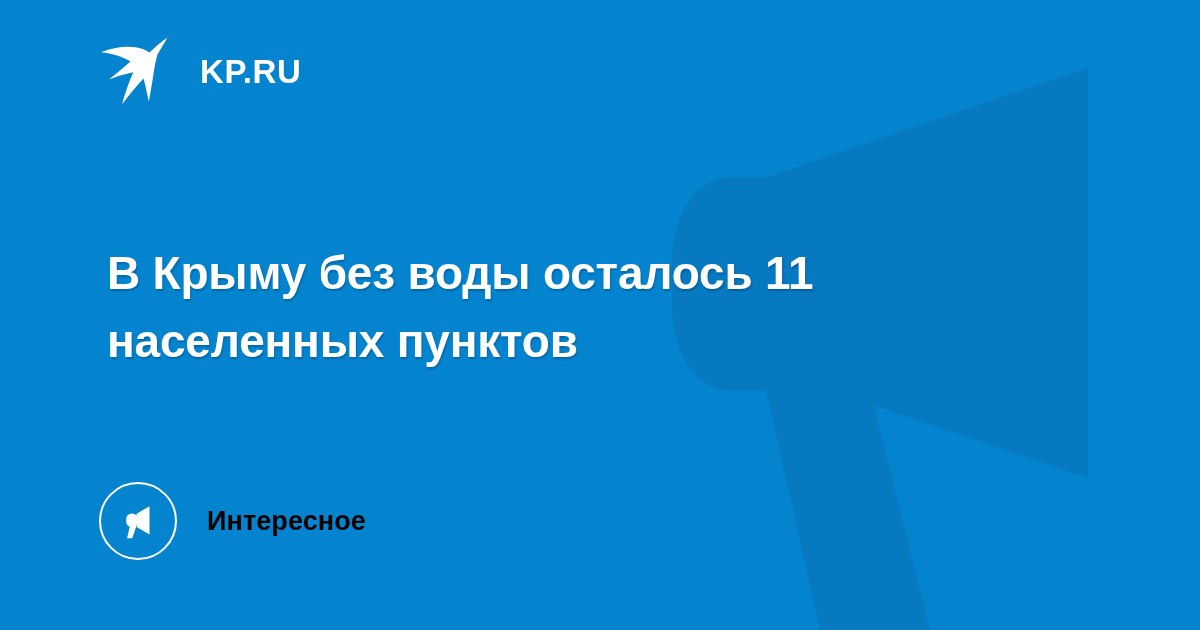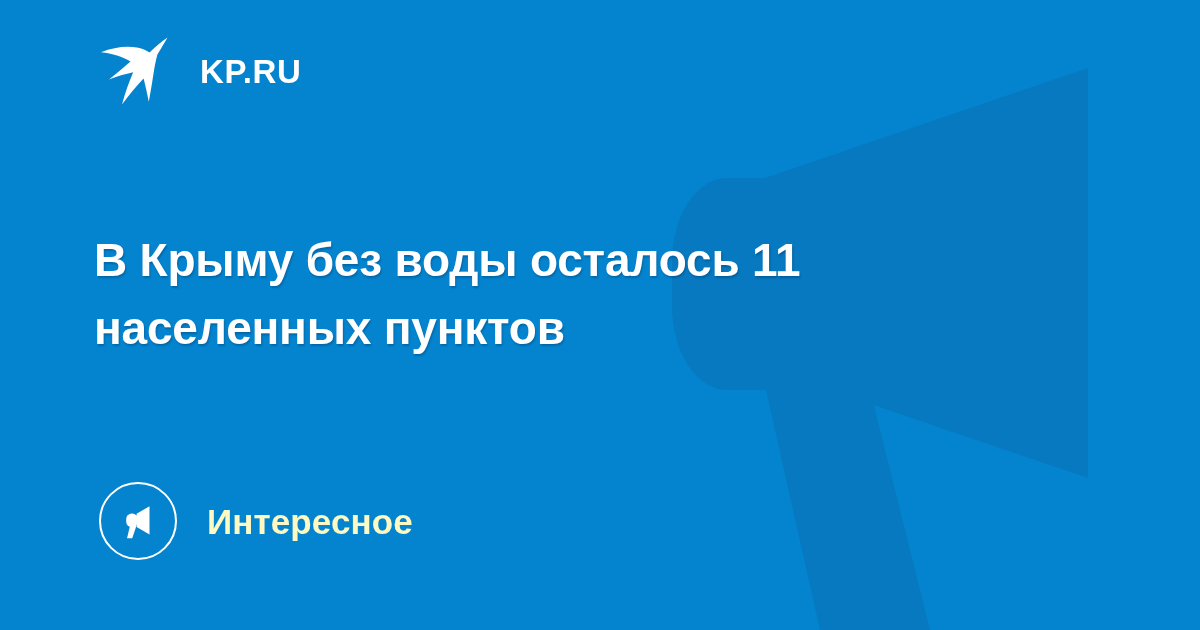--- a/index.html
+++ b/index.html
@@ -51,21 +51,21 @@
     white-space: nowrap;
     text-align: center;
   }
 
   
   #headline {
     position: absolute;
     left: 90px;
     top: 222px;
     width: 900px;
-    margin: 4px;
+    margin: 17px;
     color: #ffffff;
     font-size: 46px;
     font-weight: bold;
     line-height: 68px;
     letter-spacing: -0.2px;
     text-shadow: 1px 2px 2px rgba(0, 40, 80, 0.30);
   }
 
   
   #category-badge {
@@ -87,22 +87,22 @@
   #category-circle svg {
     position: absolute;
     left: 50%;
     top: 50%;
     transform: translate(-50%, -50%);
     width: 40px;
     height: 40px;
   }
   #category-label {
     margin-left: 30px;
-    color: #fef9c3;
-    font-size: 35px;
+    color: #000000;
+    font-size: 27px;
     font-weight: bold;
     line-height: 1;
     white-space: nowrap;
     letter-spacing: 0.1px;
   }
 </style>
 </head>
 <body>
 
 <div id="card">

